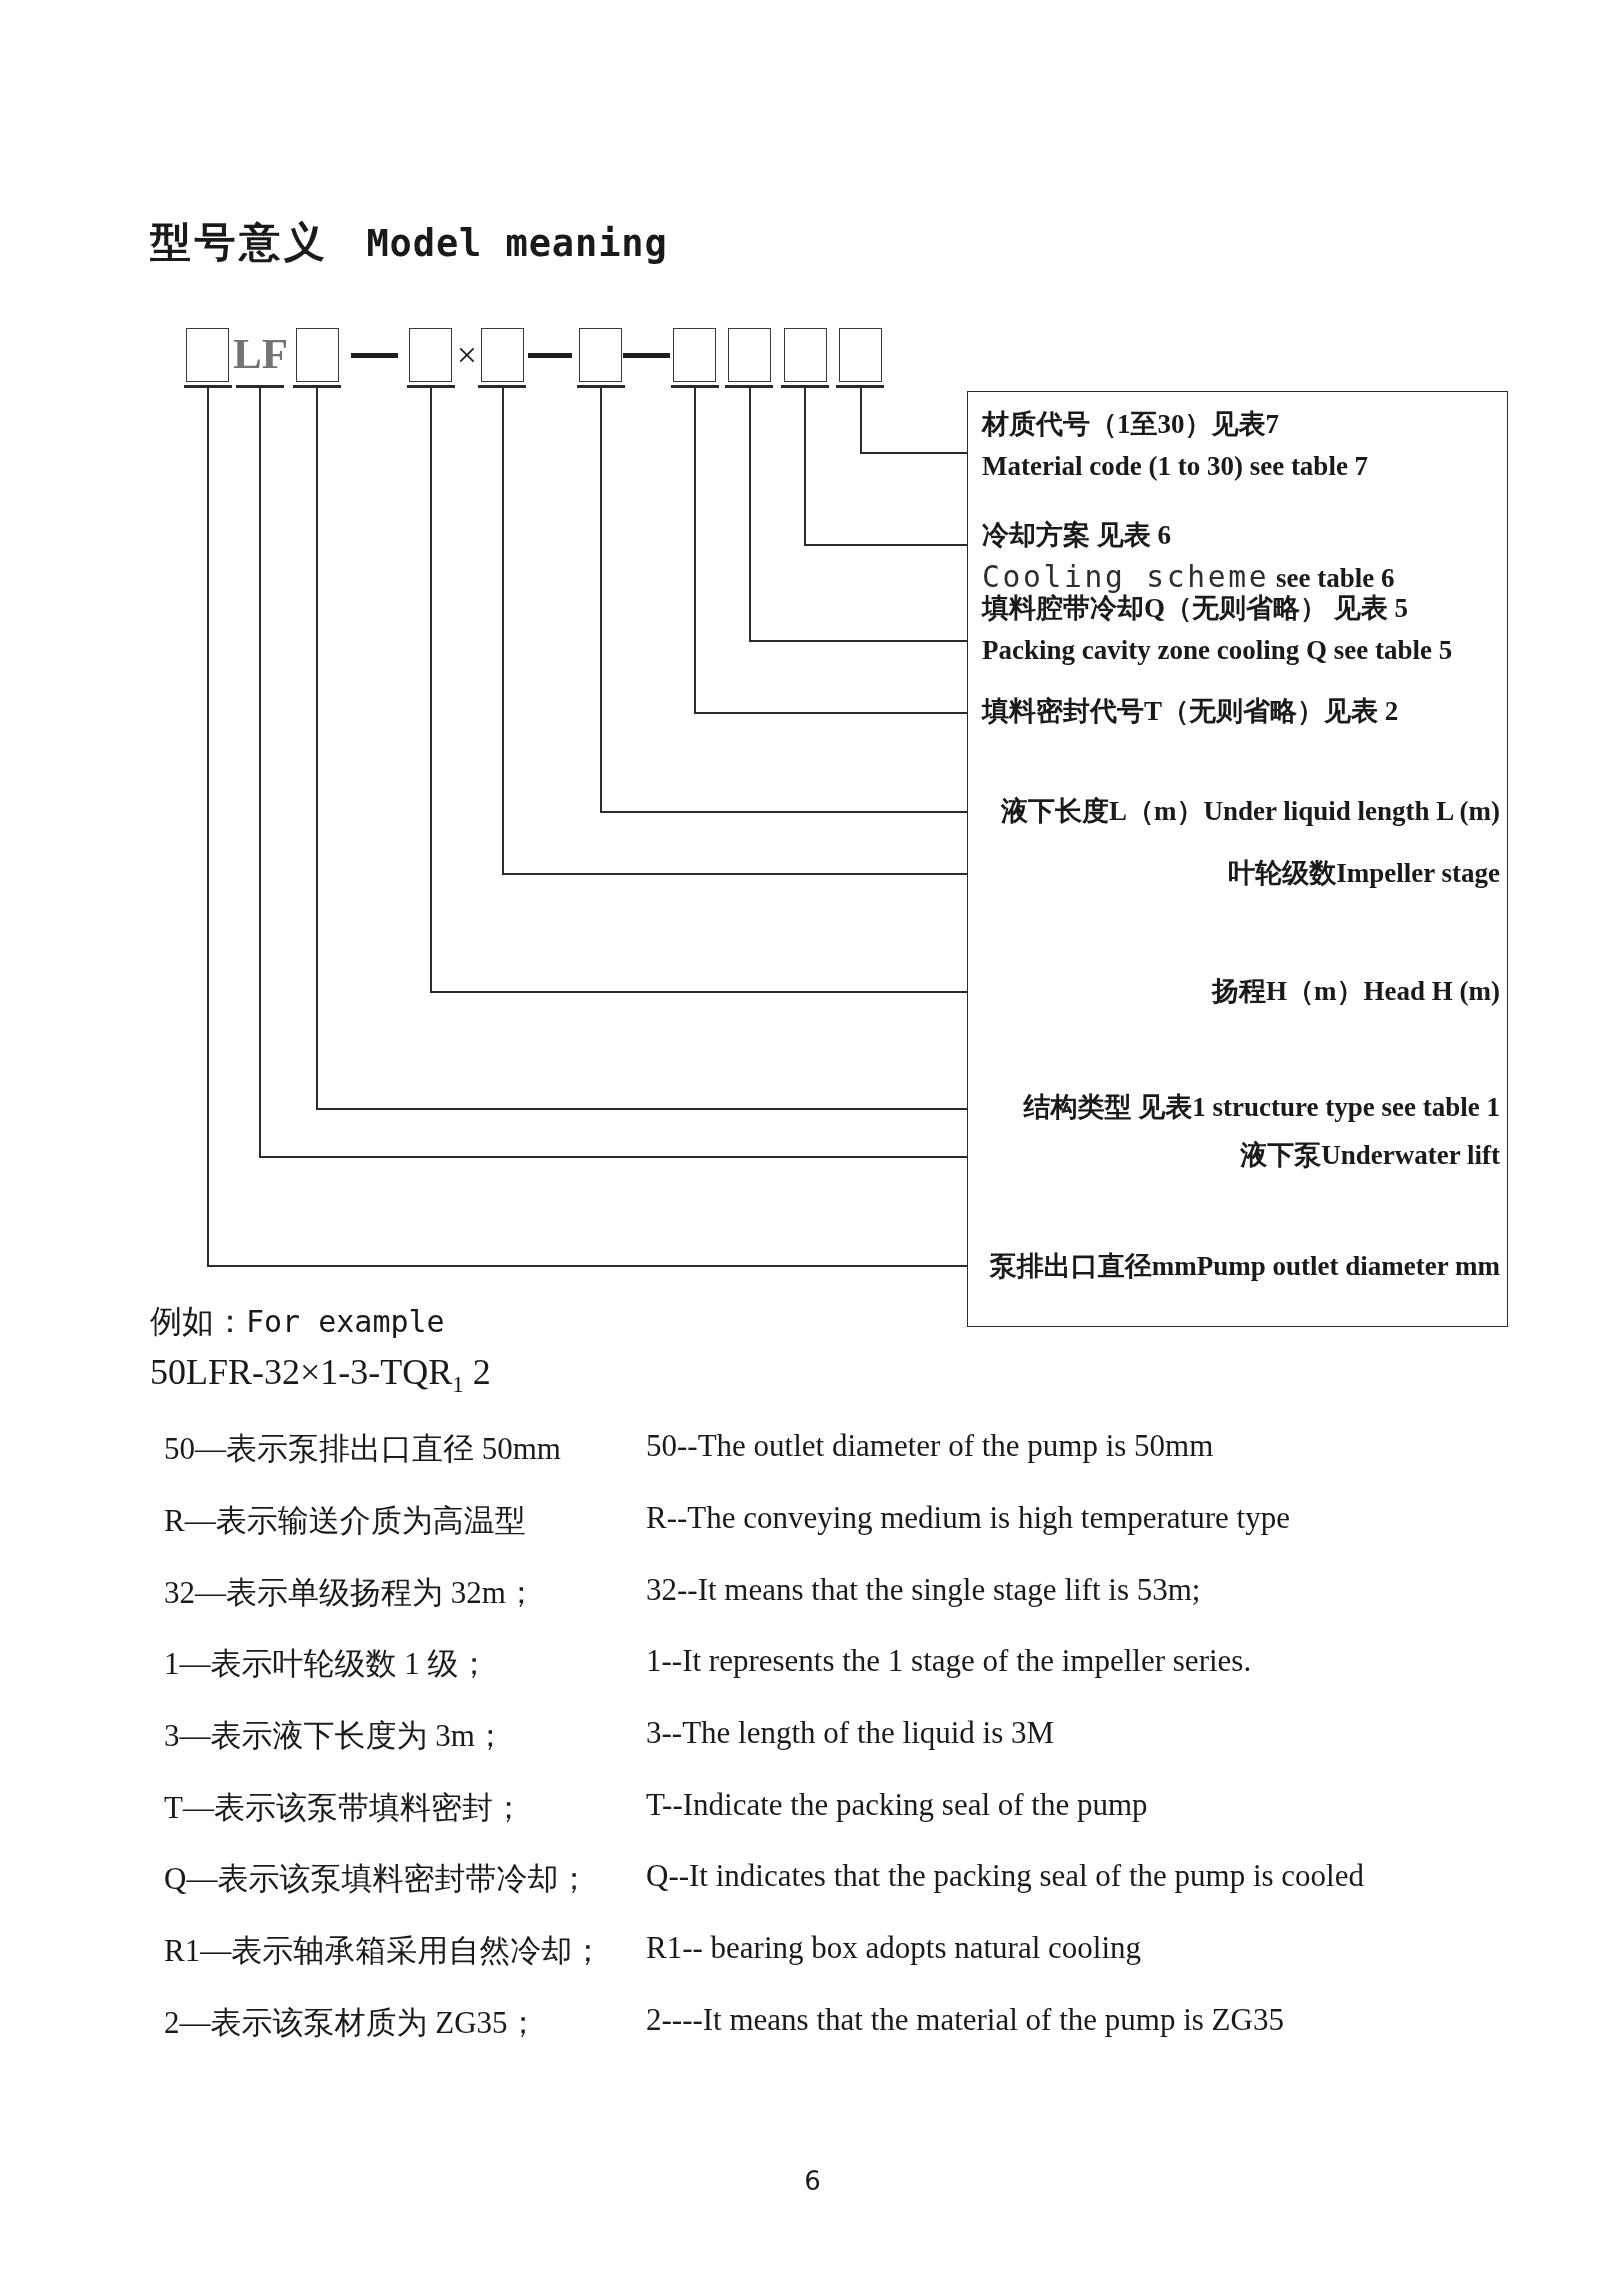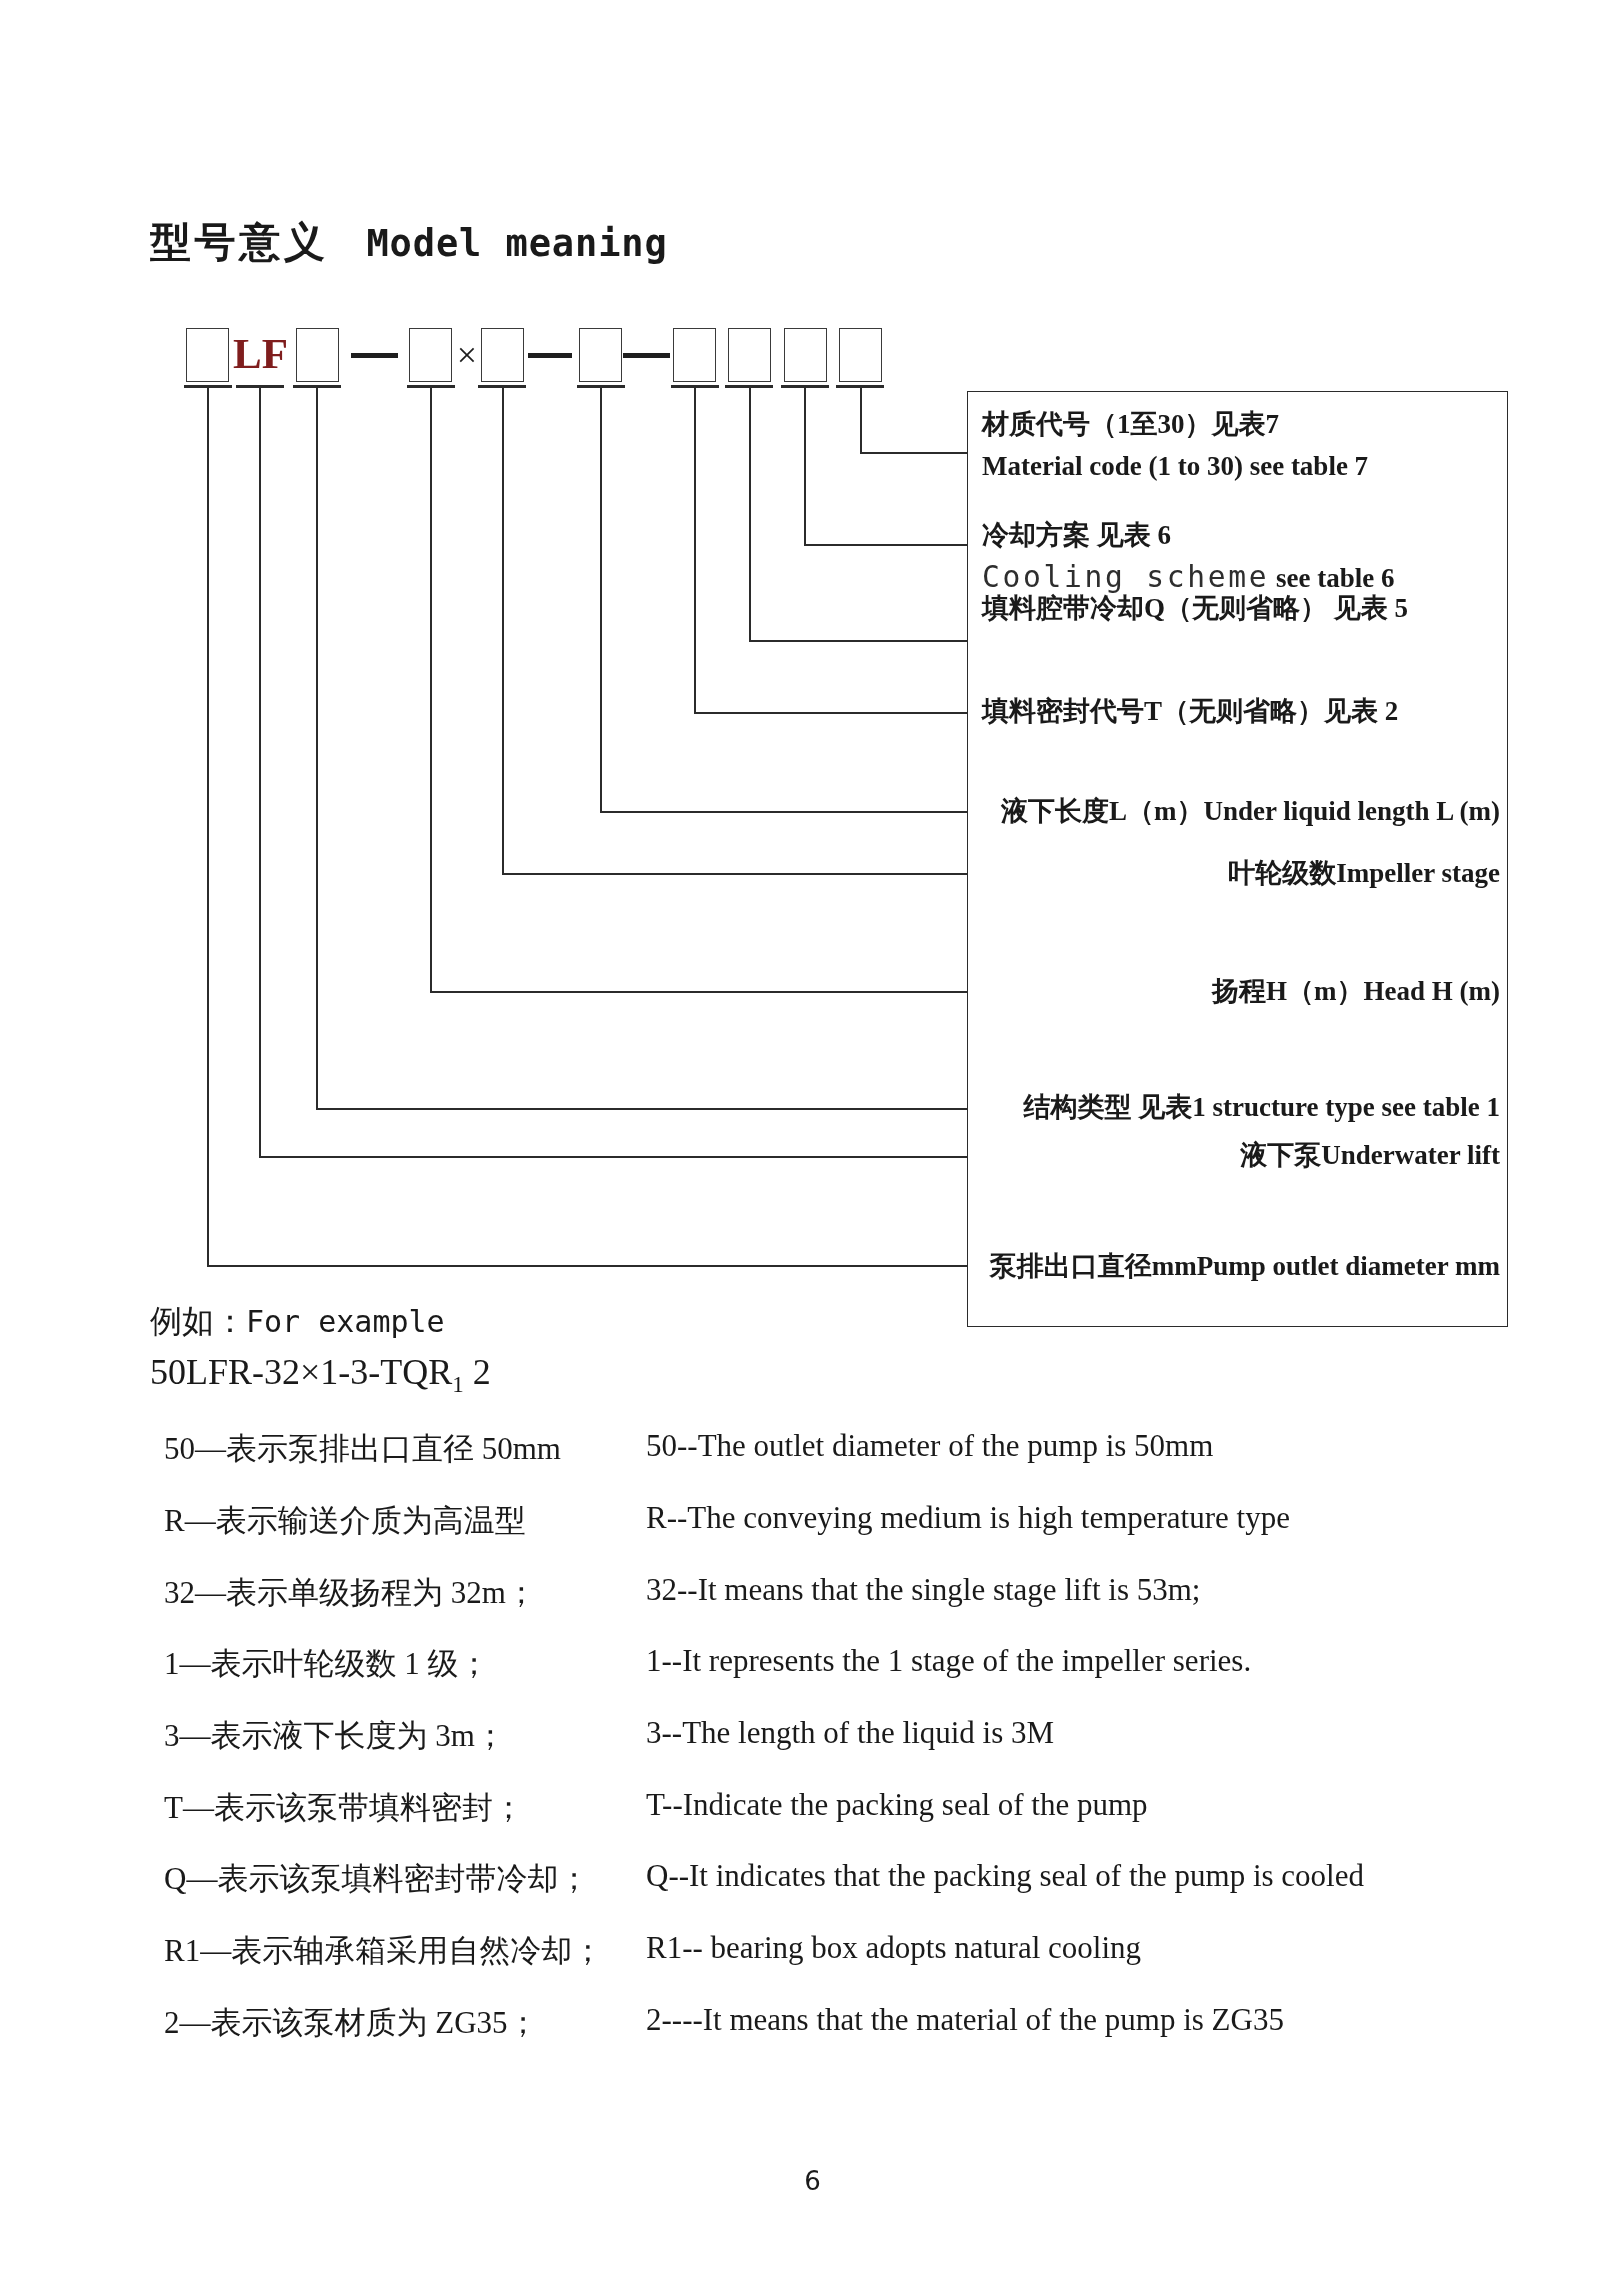--- a/index.html
+++ b/index.html
@@ -13,21 +13,21 @@
     color:#1a1a1a;
   }
   
   .title{position:absolute;left:150px;top:215px;white-space:nowrap;}
   .title .cjk{font-family:"DejaVu Sans","Liberation Sans",sans-serif;font-weight:700;font-size:41px;letter-spacing:3.6px;}
   .title .en{font-family:"DejaVu Sans Mono","Liberation Mono",monospace;font-weight:700;font-size:37px;margin-left:38px;letter-spacing:0.9px;margin-top:15px;}
 
   
   .mbox{position:absolute;top:328px;width:43px;height:54px;border:1.8px solid #3a3a3a;background:#fff;box-sizing:border-box;}
   .lf{position:absolute;left:233px;top:328px;width:52px;height:54px;line-height:52px;text-align:center;
-      font-weight:700;font-size:43px;color:#7f1d1d;font-family:"Liberation Serif","DejaVu Serif",serif;}
+      font-weight:700;font-size:43px;color:#737373;font-family:"Liberation Serif","DejaVu Serif",serif;}
   .dash{position:absolute;top:353px;height:4.5px;background:#1e1e1e;}
   .times{position:absolute;left:452px;top:330px;width:30px;height:50px;line-height:50px;text-align:center;font-size:36px;color:#1e1e1e;}
   .tick{position:absolute;top:385px;height:2.7px;background:#2b2b2b;}
   .vline,.hline{position:absolute;background:#2b2b2b;}
 
   
   .label-box{position:absolute;left:967px;top:391px;width:541px;height:936px;border:1.8px solid #2b2b2b;box-sizing:border-box;background:#fff;}
   .dlabel{position:absolute;left:982px;width:518px;font-weight:700;font-size:27px;line-height:42px;white-space:nowrap;}
   .dlabel.single{line-height:36px;text-align:right;}
   .dlabel .light{font-family:"DejaVu Sans Mono","Liberation Mono",monospace;font-weight:400;font-size:29.6px;letter-spacing:2.7px;color:#2e2e2e;}
@@ -104,20 +104,21 @@
   <div class="dlabel" style="top:403px">
     <div>材质代号（1至30）见表7</div>
     <div>Material code (1 to 30) see table 7</div>
   </div>
   <div class="dlabel" style="top:514px">
     <div>冷却方案 见表 6</div>
     <div><span class="light">Cooling scheme</span><span>  see table 6</span></div>
   </div>
   <div class="dlabel" style="top:587px">
     <div>填料腔带冷却Q（无则省略） 见表 5</div>
+    <div>Packing cavity zone cooling Q  see table 5</div>
   </div>
   <div class="dlabel" style="top:690px">
     <div>填料密封代号T（无则省略）见表 2</div>
   </div>
   <div class="dlabel single" style="top:793px">液下长度L（m）Under liquid length L (m)</div>
   <div class="dlabel single" style="top:855px">叶轮级数Impeller stage</div>
   <div class="dlabel single" style="top:973px">扬程H（m）Head H (m)</div>
   <div class="dlabel single" style="top:1089px">结构类型 见表1  structure type  see table 1</div>
   <div class="dlabel single" style="top:1137px">液下泵Underwater lift</div>
   <div class="dlabel single" style="top:1248px">泵排出口直径mmPump outlet diameter mm</div>

